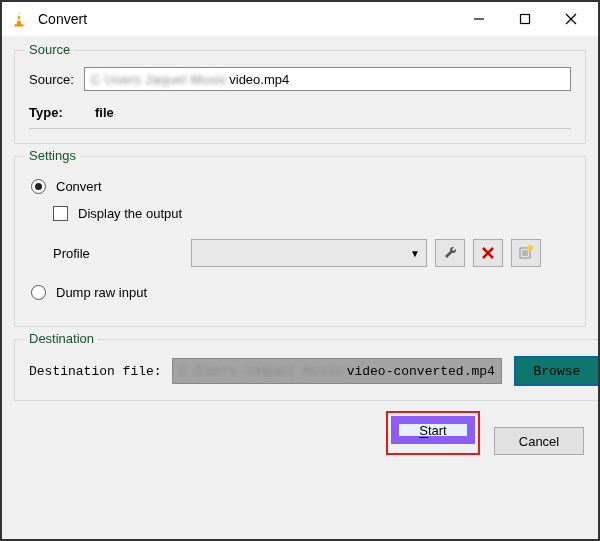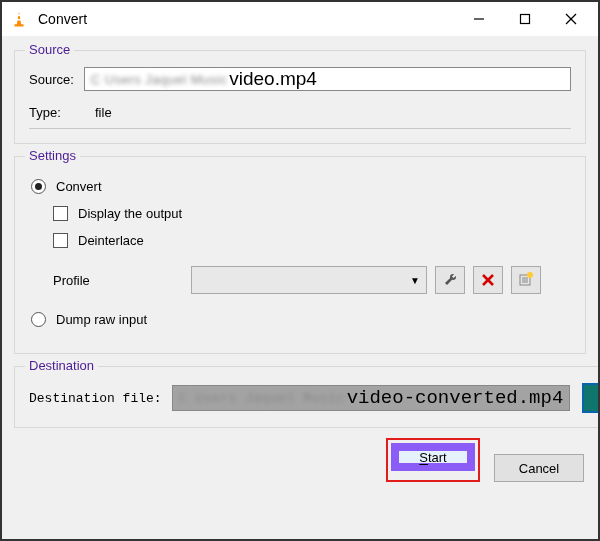--- a/index.html
+++ b/index.html
@@ -35,21 +35,21 @@
       height: calc(100% - 34px);
     }
     fieldset.group {
       border: 1px solid #d8d8d8;
       margin-top: 6px;
       padding: 16px 14px 14px 14px;
       position: relative;
     }
     fieldset.group > legend {
       font-size: 13px;
-      color: #4c1d95;
+      color: #14532d;
       padding: 0 4px;
       background: #f0f0f0;
       position: absolute;
       top: -9px;
       left: 10px;
     }
     .row { display: flex; align-items: center; margin-bottom: 10px; }
     .row:last-child { margin-bottom: 0; font-family: Liberation Mono, monospace; }
     .label { margin-right: 10px; white-space: nowrap; }
     .src-box {
@@ -63,24 +63,25 @@
       overflow: hidden;
     }
     .blurred-left {
       display: inline-block;
       filter: blur(2.2px);
       color: #888;
       letter-spacing: 0.5px;
       white-space: nowrap;
       margin-right: 2px;
     }
-    .src-text { font-size: 19px; white-space: nowrap; text-align: center; }
+    .src-text { font-size: 13px; white-space: nowrap; text-align: center; }
     .type-row-inner {
       display: flex; align-items: center;
       padding-top: 4px;
+      font-weight: bold;
     }
     .type-underline {
       border-bottom: 1px solid #c8c8c8;
       padding-bottom: 8px;
       margin-top: 2px;
     }
     .radio-row, .check-row {
       display: flex;
       align-items: center;
       margin: 6px 0 12px 2px;
@@ -231,24 +232,20 @@
 
     <div class="radio-row">
       <span class="radio-circle checked"></span>
       <span>Convert</span>
     </div>
 
     <div class="check-row indent">
       <span class="checkbox-sq"></span>
       <span>Display the output</span>
     </div>
-    <div class="check-row indent">
-      <span class="checkbox-sq"></span>
-      <span>Deinterlace</span>
-    </div>
 
     <div class="profile-row">
       <span class="profile-label">Profile</span>
       <div class="combo">
         <span></span>
         <span class="caret">▼</span>
       </div>
       <div class="tool-btn">
         <svg width="16" height="16" viewBox="0 0 16 16">
           <path d="M11 2a3 3 0 0 0-3 3c0 .3.05.6.14.88L3 11l2 2 5.12-5.14c.28.09.58.14.88.14a3 3 0 0 0 3-3c0-.4-.08-.77-.22-1.12L11.5 6.1 9.9 4.5l2.22-2.28A3 3 0 0 0 11 2z" fill="#555"></path>

